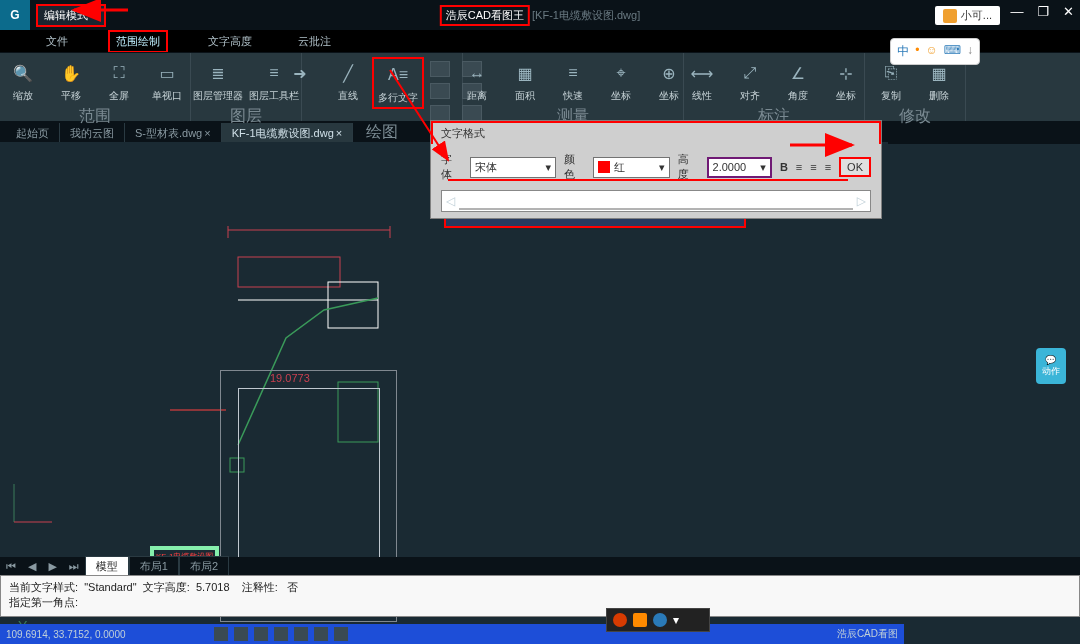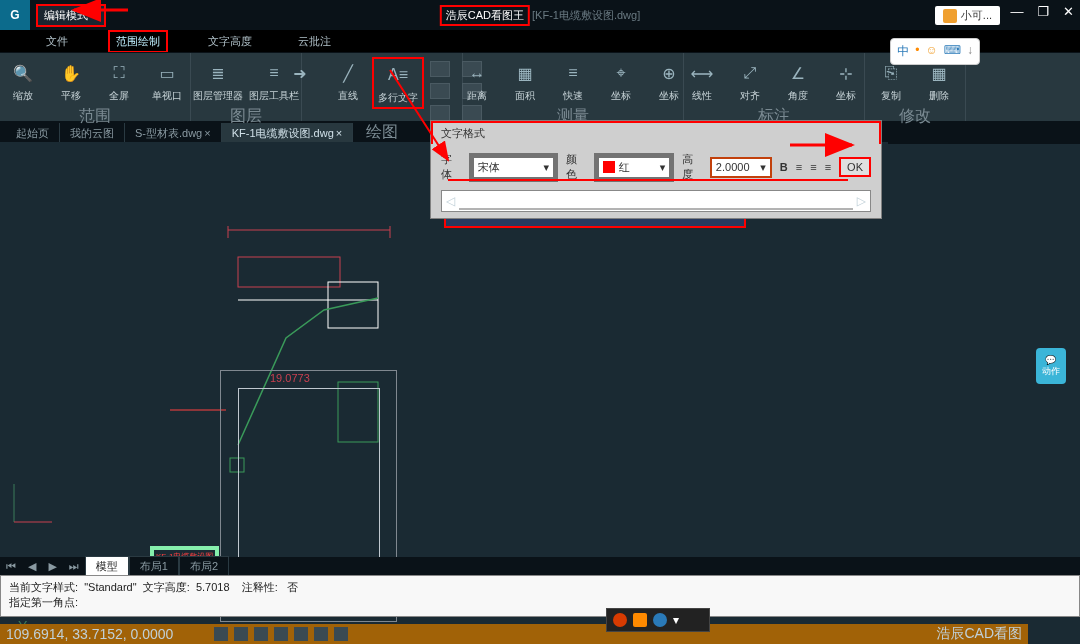--- a/index.html
+++ b/index.html
@@ -28,32 +28,32 @@
 .doc-tab{padding:3px 10px;color:#8a9aa2;border-right:1px solid #2a3a42;display:flex;align-items:center;gap:2px}
 .doc-tab.active{background:#28383f;color:#d0e0e8}
 .canvas-area{position:absolute;left:0;top:142px;width:888px;height:415px;background:#1a2a33}
 .drawing-frame{position:absolute;left:220px;top:228px;width:175px;height:250px;border:1px solid #808890}
 .inner-frame{position:absolute;left:238px;top:246px;width:140px;height:215px;border:1px solid #c0c8d0}
 .dim-text{position:absolute;left:270px;top:230px;color:#c84050;font-size:11px}
 .axis-y{position:absolute;left:18px;top:476px;color:#3a7a5a;font-size:14px}
 .text-panel{position:absolute;left:430px;top:120px;width:450px;background:#cfcfcf;border:1px solid #808080;z-index:10}
 .text-panel-title{background:#cfcfcf;padding:3px 8px;font-size:11px;color:#333;border:2px solid #ff0000;border-bottom:none}
 .text-panel-row{padding:8px 10px;display:flex;align-items:center;gap:8px;font-size:11px;color:#333;background:#cfcfcf}
-.tp-combo{border:5px solid #737373;background:#fff;padding:2px 4px;font-size:11px;display:flex;align-items:center;gap:4px}
-.tp-combo.red-box{border:2px solid #c2410c}
+.tp-combo{border:1px solid #737373;background:#fff;padding:2px 4px;font-size:11px;display:flex;align-items:center;gap:4px}
+.tp-combo.red-box{border:2px solid #701a75}
 .tp-color-sw{width:12px;height:12px;background:#ff0000;display:inline-block}
 .tp-ok{background:#e0e0e0;border:2px solid #ff0000;padding:2px 6px;font-size:11px;color:#333;cursor:pointer}
 .ruler-row{background:#fff;border:1px solid #888;margin:0 10px 6px;height:20px;position:relative;display:flex;align-items:center}
 .editor-canvas{position:absolute;left:444px;top:184px;width:290px;height:40px;border:2px solid #ff0000;background:rgba(60,80,160,0.4);display:flex;align-items:center;padding-left:8px;color:#ff5050;font-size:20px;font-weight:bold;z-index:5}
 .status-tabs{position:absolute;left:0;top:557px;width:1080px;height:18px;background:#0a1218;display:flex;align-items:center;font-size:11px}
 .st-arrow{color:#8a9aa2;padding:0 6px}
 .st-tab{padding:2px 10px;color:#8a9aa2;border:1px solid #2a3a42}
 .st-tab.active{background:#fff;color:#222}
 .cmdline{position:absolute;left:0;top:575px;width:1080px;height:42px;background:#f8f8f8;border:1px solid #888;padding:4px 8px;font-size:11px;color:#222;white-space:pre;overflow:hidden;box-sizing:border-box}
-.statusbar{position:absolute;left:0;top:624px;width:1028px;height:20px;background:#a16207;display:flex;align-items:center;font-size:14px;color:#c0d0d8;padding:0 6px;box-sizing:border-box}
+.statusbar{position:absolute;left:0;top:624px;width:904px;height:20px;background:#1d4ed8;display:flex;align-items:center;font-size:10px;color:#c0d0d8;padding:0 6px;box-sizing:border-box}
 .statusbar .coords{flex:0 0 200px}
 .statusbar .sb-icons{margin-left:8px;display:flex;gap:6px}
 .statusbar .sb-ico{width:14px;height:14px;background:#3a4a52}
 .statusbar .right-text{margin-left:auto}
 .red-arrow{position:absolute;pointer-events:none;z-index:20}
 .float-widget{position:absolute;right:14px;top:348px;width:30px;height:36px;background:#3bb5d8;border-radius:4px;display:flex;flex-direction:column;align-items:center;justify-content:center;color:#fff;font-size:9px}
 .ime-box{position:absolute;right:100px;top:38px;background:#fff;border:1px solid #ccc;padding:4px 6px;display:flex;gap:6px;font-size:12px;border-radius:4px;z-index:30}
 .ime-s{position:absolute;right:135px;top:38px;width:22px;height:22px;background:#ff8a00;color:#fff;display:flex;align-items:center;justify-content:center;border-radius:4px;font-weight:bold;z-index:30}
 svg.drawing{position:absolute;left:0;top:0;width:100%;height:100%}
 .red-label{position:absolute;left:150px;top:404px;color:#ff4040;font-size:8px;border:4px solid #86efac;padding:1px 2px}

